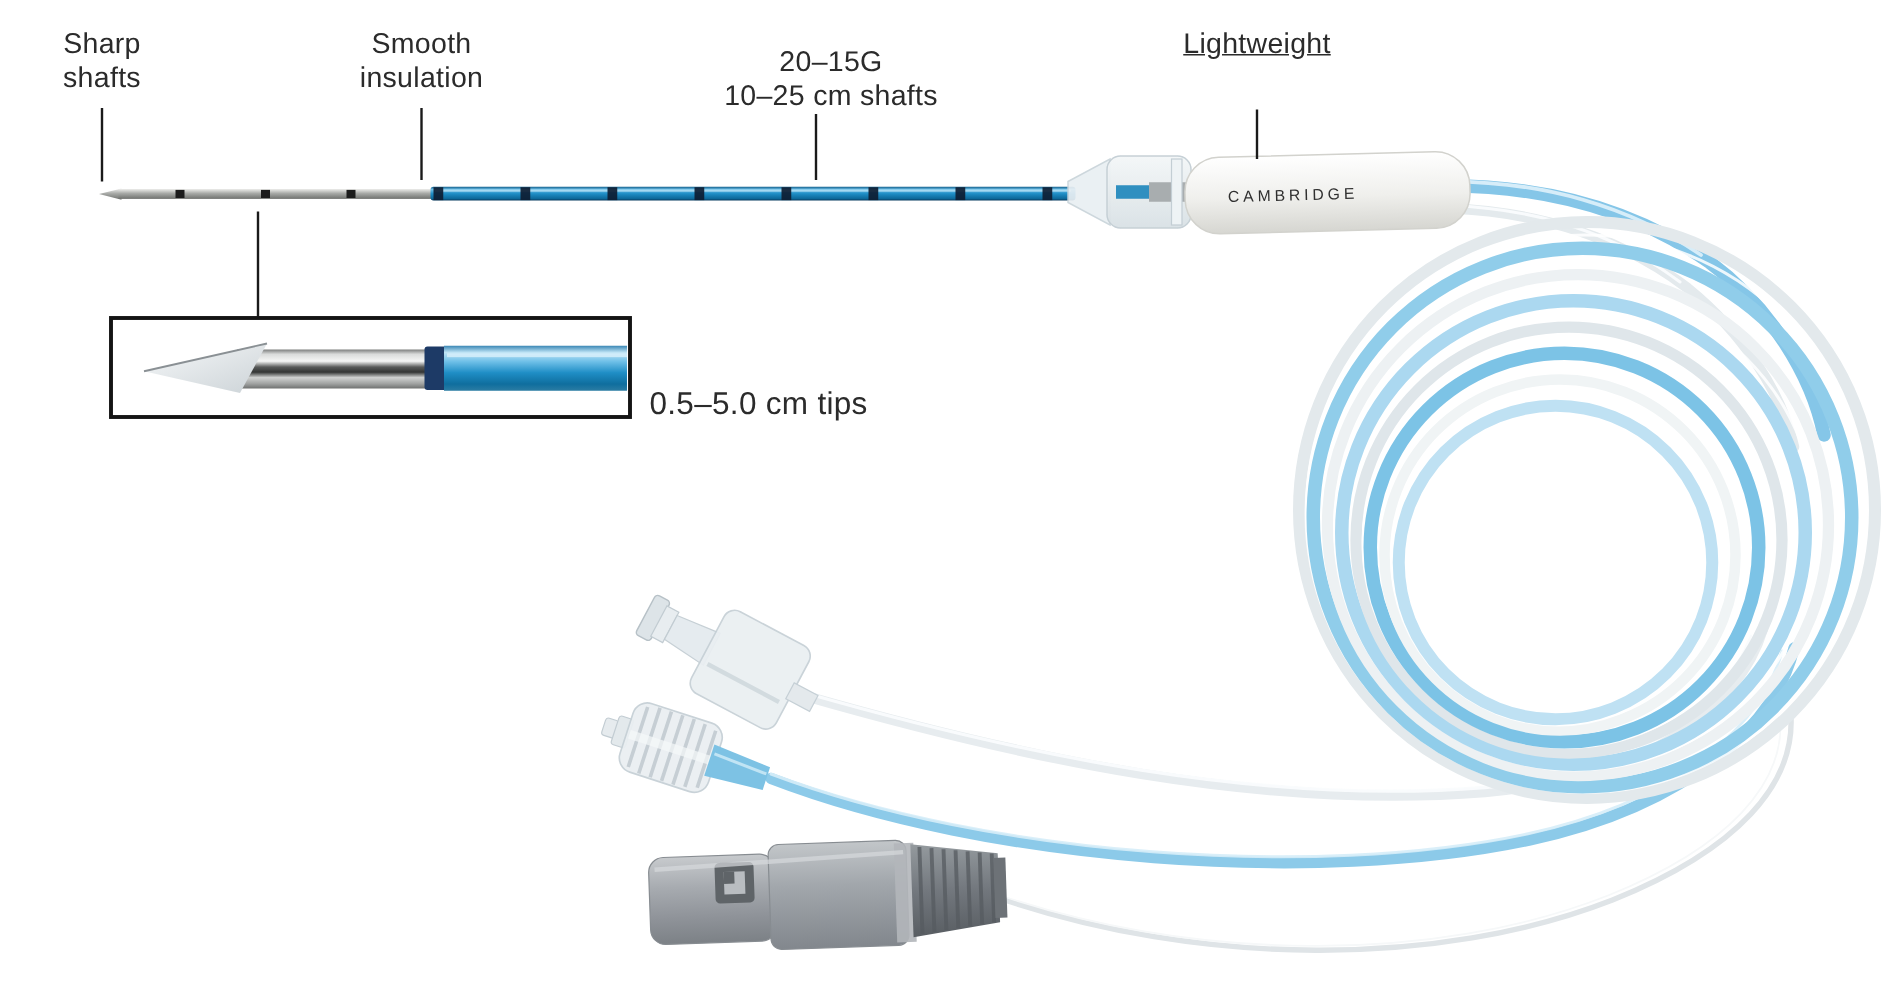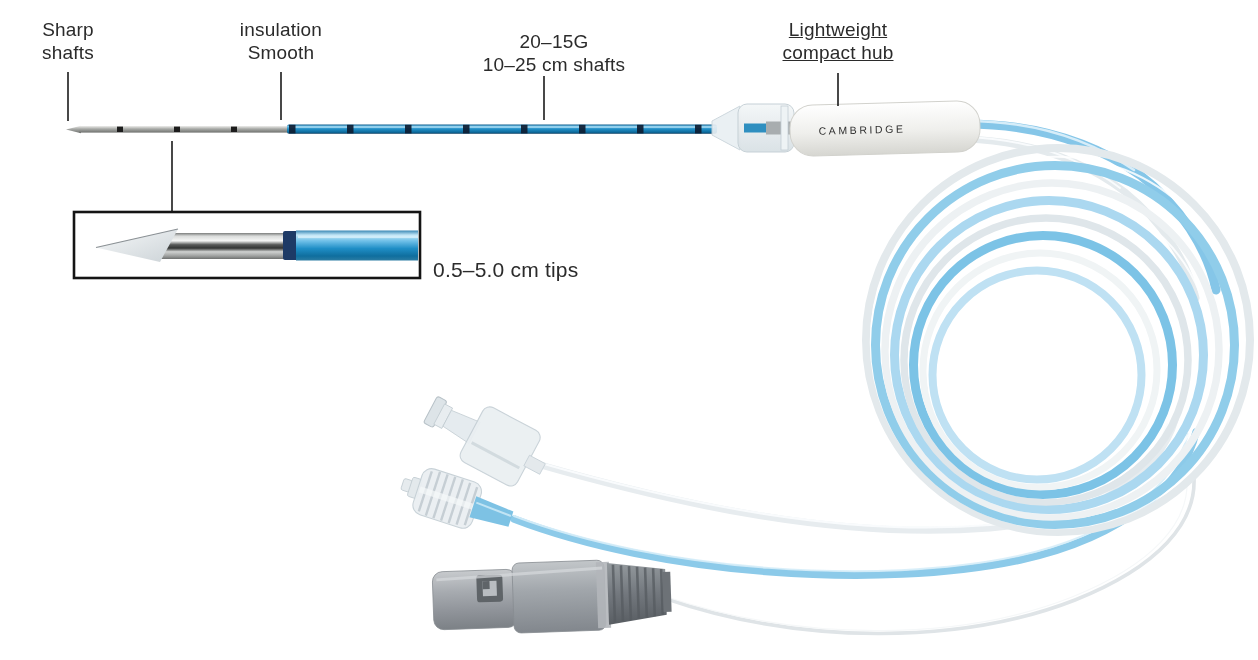--- a/index.html
+++ b/index.html
@@ -222,29 +222,28 @@
       <line x1="4" y1="14" x2="170" y2="8" stroke="#d7dadd" stroke-width="3" opacity="0.7"></line>
     </g>
   </svg>
 
   <div class="lbl" style="left:18px;top:18px;width:100px;">
     <span>Sharp</span>
     <span>shafts</span>
   </div>
 
   <div class="lbl" style="left:200px;top:18px;width:162px;">
+    <span>Smooth</span>
     <span>insulation</span>
-    <span>Smooth</span>
   </div>
 
   <div class="lbl" style="left:434px;top:16px;width:240px;margin-top:14px;">
     <span>20–15G</span>
     <span>10–25 cm shafts</span>
   </div>
 
   <div class="lbl" style="left:738px;top:18px;width:200px;text-decoration:underline;">
     <span>Lightweight</span>
-    <span>compact hub</span>
   </div>
 
   <div class="lbl single" style="left:433px;top:234px;">0.5–5.0 cm tips</div>
 
 </div>
 
 </body></html>

